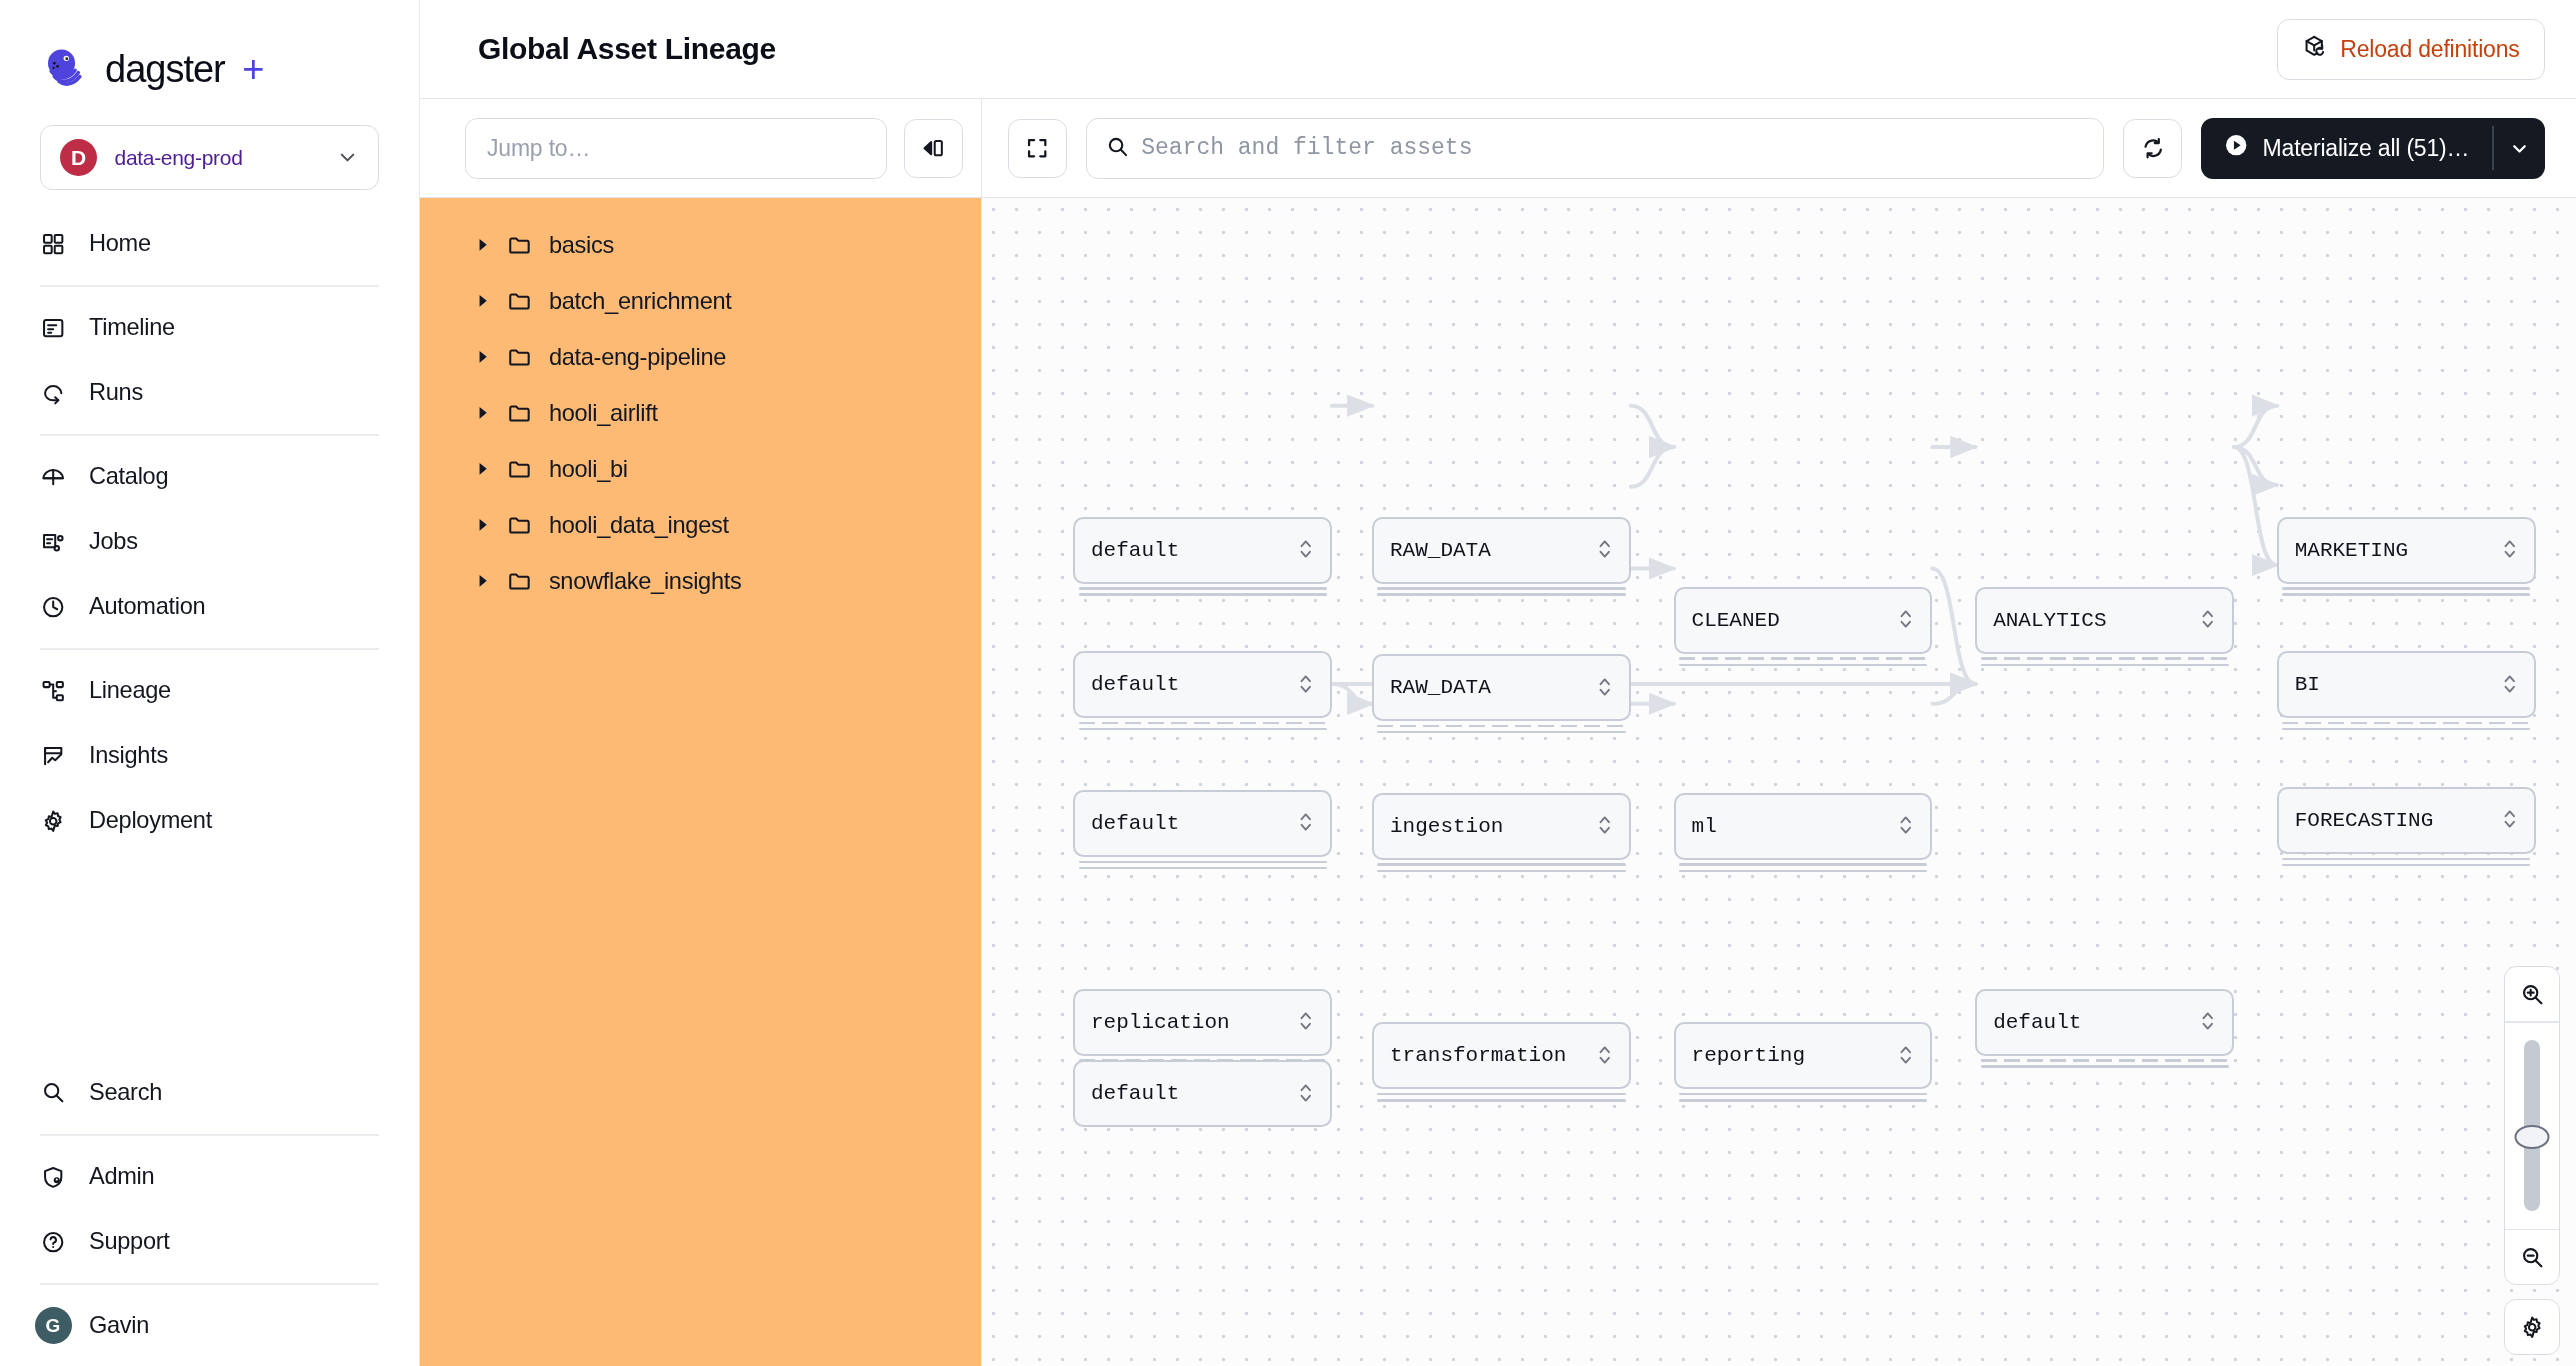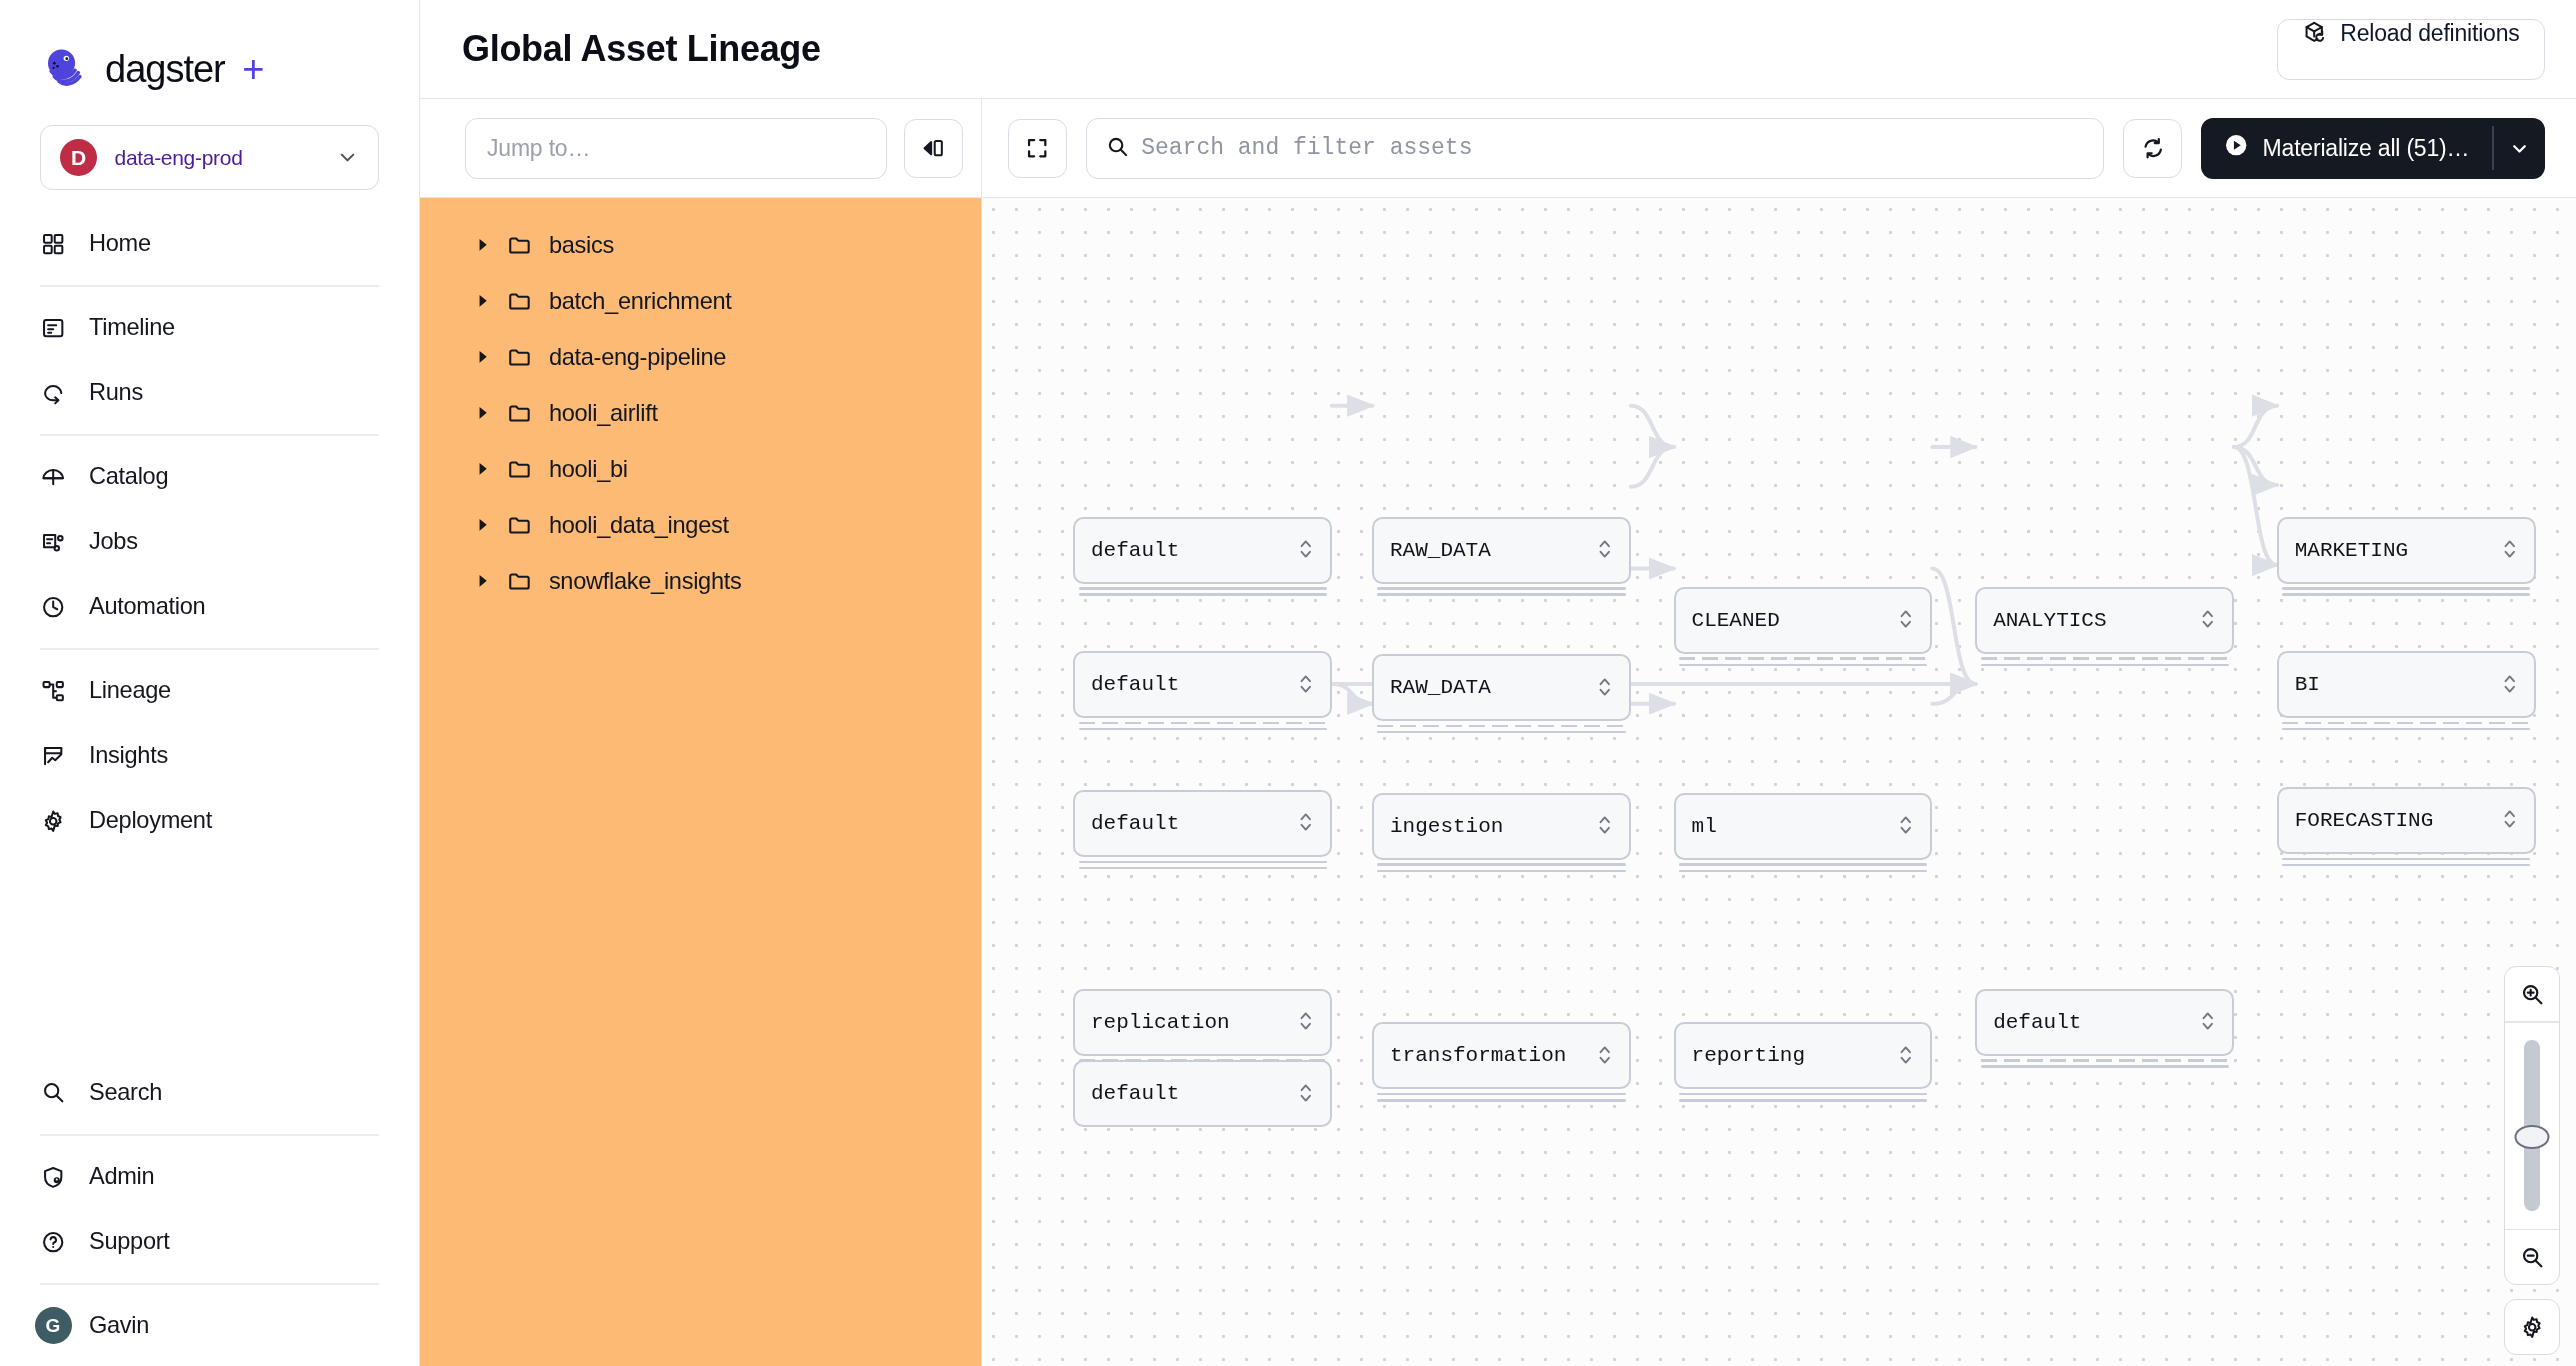--- a/index.html
+++ b/index.html
@@ -63,28 +63,28 @@
   }
 
   
   .main { flex: 1; display: flex; flex-direction: column; min-width: 0; height: 1367px; }
   .topbar {
     height: 99px; flex: 0 0 99px;
     border-bottom: 1.7px solid #e6e6e6;
     display: flex; align-items: center;
     padding: 0 31px 0 42px; background: #fff;
   }
-  .page-title { font-size: 36px; font-weight: 700; color: #0b0e17; letter-spacing: -0.3px; }
+  .page-title { font-size: 30px; font-weight: 700; color: #0b0e17; letter-spacing: -0.3px; margin-left: 16px; }
   .topbar-spacer { flex: 1; }
   .reload-btn {
-    display: flex; gap: 14px;
+    display: flex; align-items: center; gap: 14px;
     height: 61px; padding: 0 24.4px;
     border: 1.7px solid #d9dce3; border-radius: 12.2px;
     background: #fff; cursor: pointer;
-    font-size: 23px; color: #0f172a; letter-spacing: -0.2px;
+    font-size: 23px; color: #c2410c; letter-spacing: -0.2px;
   }
 
   
   .toolbar { height: 99px; flex: 0 0 99px; display: flex; align-items: center; background: #fff; }
   .toolbar-left {
     width: 562px; flex: 0 0 562px; height: 99px;
     display: flex; align-items: center; gap: 17.5px;
     padding: 0 18px 0 45px;
     border-right: 1.7px solid #e6e6e6; border-bottom: 1.7px solid #e6e6e6;
   }

